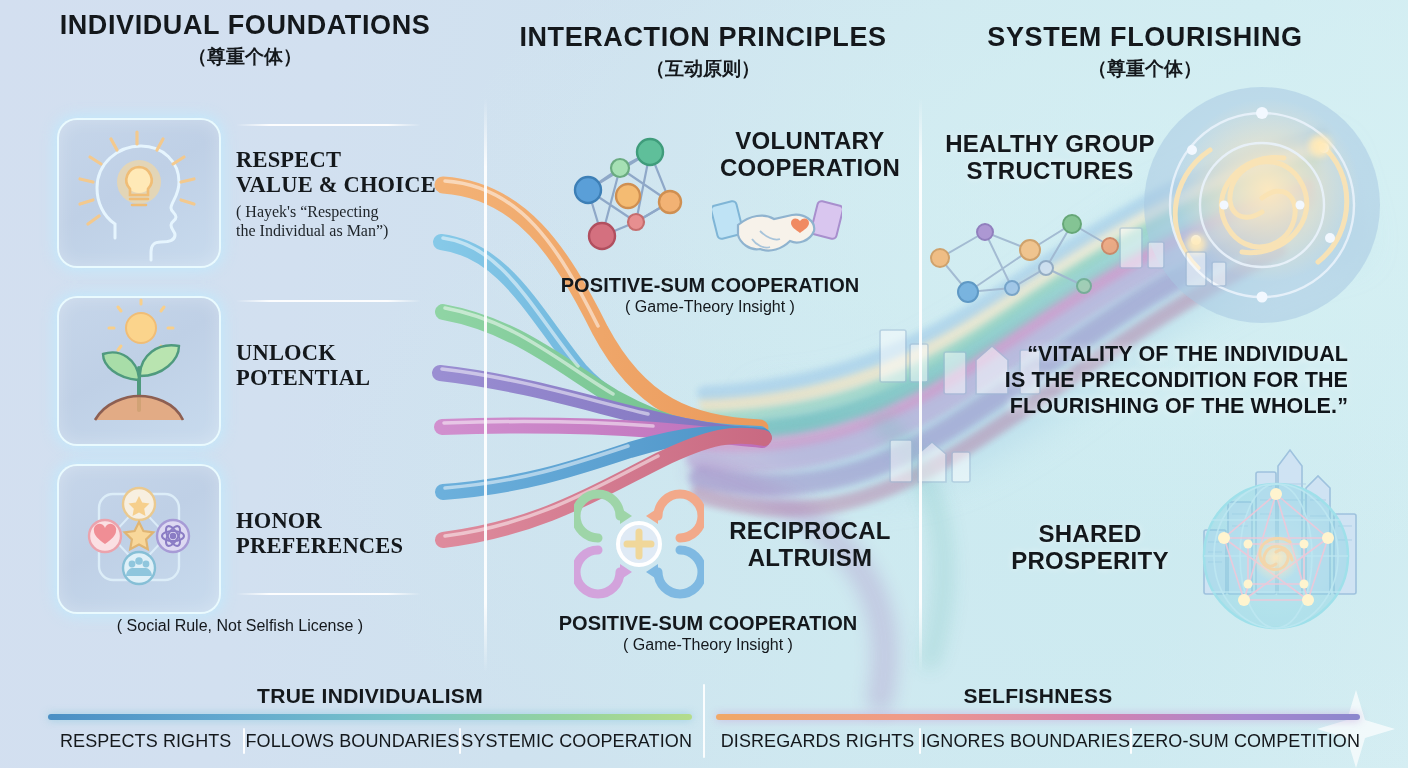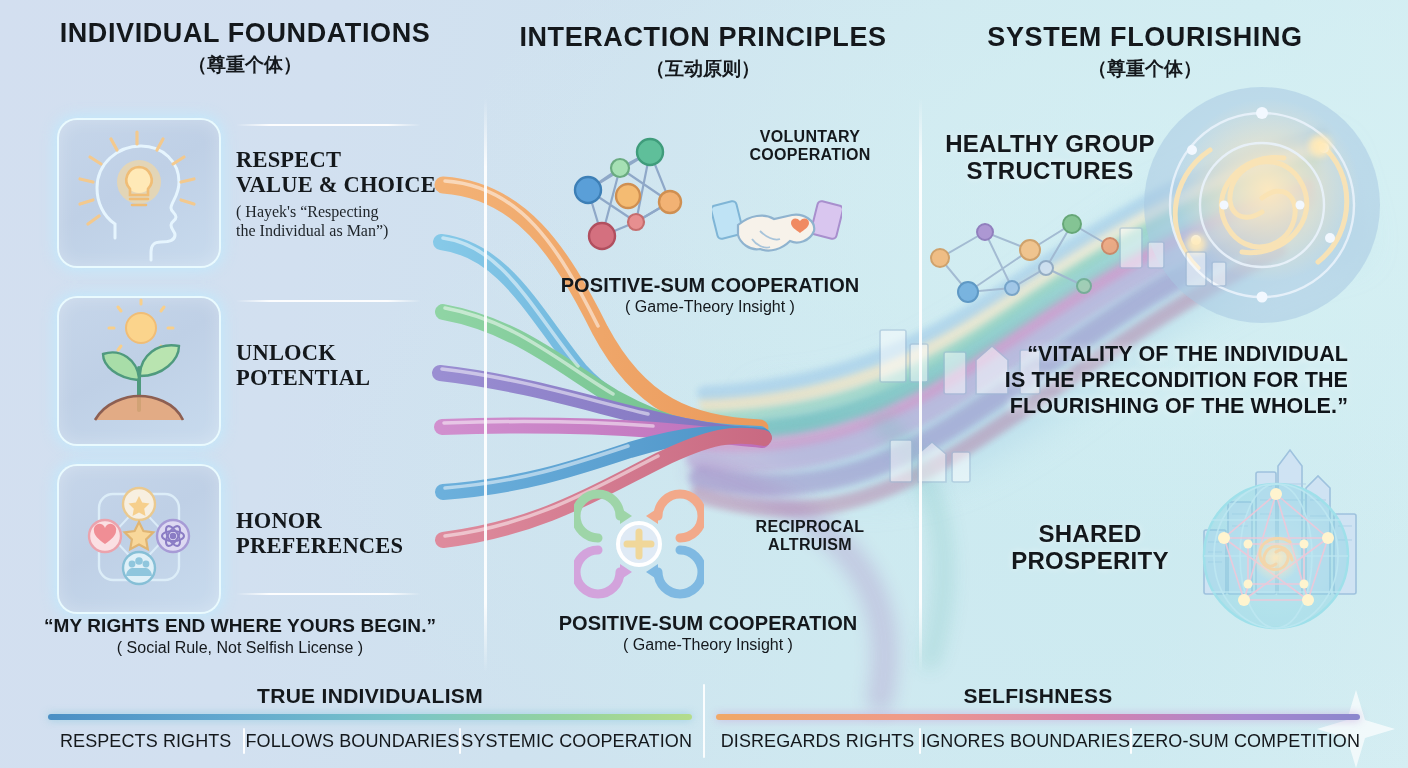--- a/index.html
+++ b/index.html
@@ -32,21 +32,21 @@
   .rowtext .t{font-size:22.5px;font-weight:bold;line-height:1.13;letter-spacing:.2px;}
   .rowtext .s{font-size:16px;font-weight:500;line-height:1.2;margin-top:4px;color:#1d2328;}
   .hairline{position:absolute;height:2px;border-radius:2px;
     background:linear-gradient(90deg,rgba(255,255,255,0) 0%,rgba(255,255,255,.95) 18%,rgba(255,255,255,.95) 82%,rgba(255,255,255,0) 100%);}
 
   .quoteblock{position:absolute;text-align:center;color:#14181c;}
   .quoteblock .q{font-size:19px;font-weight:bold;letter-spacing:.1px;white-space:nowrap;}
   .quoteblock .c{font-size:16px;font-weight:500;margin-top:2px;white-space:nowrap;}
 
   
-  .midtitle{position:absolute;text-align:center;color:#14181c;font-size:16px;font-weight:bold;line-height:1.12;letter-spacing:.3px;}
+  .midtitle{position:absolute;text-align:center;color:#14181c;font-size:24px;font-weight:bold;line-height:1.12;letter-spacing:.3px;}
   .midcap{position:absolute;text-align:center;color:#14181c;}
   .midcap .a{font-size:20px;font-weight:bold;letter-spacing:.1px;white-space:nowrap;}
   .midcap .b{font-size:16px;font-weight:500;margin-top:1px;white-space:nowrap;}
 
   
   .righttitle{position:absolute;text-align:center;color:#14181c;font-size:24px;font-weight:bold;line-height:1.14;letter-spacing:.3px;
     text-shadow:0 0 7px rgba(255,255,255,.55);}
   .bigquote{position:absolute;text-align:center;color:#10151a;text-shadow:0 0 8px rgba(255,255,255,.75);}
   .bigquote .l{font-size:21.5px;font-weight:bold;line-height:1.22;letter-spacing:.1px;white-space:nowrap;text-align:right;}
   .bigquote .attr{font-size:16px;font-weight:500;margin-top:2px;white-space:nowrap;}
@@ -240,21 +240,21 @@
       <circle cx="1084" cy="286" r="7" fill="#9fd0b4" stroke="#6fae92" stroke-width="2"></circle>
     </g>
 
     <g opacity=".85">
       <path d="M1356 690 l9 30 l30 9 l-30 9 l-9 30 l-9 -30 l-30 -9 l30 -9 z" fill="#ffffff" opacity=".8"></path>
     </g>
   </svg>
 
   <div id="content">
 
-    <div class="colhead" style="left:20px;top:20px;width:450px;">
+    <div class="colhead" style="left:20px;top:12px;width:450px;">
       <div class="en">INDIVIDUAL FOUNDATIONS</div>
       <div class="zh">（尊重个体）</div>
     </div>
     <div class="colhead" style="left:483px;top:24px;width:440px;">
       <div class="en">INTERACTION PRINCIPLES</div>
       <div class="zh">（互动原则）</div>
     </div>
     <div class="colhead" style="left:925px;top:24px;width:440px;">
       <div class="en">SYSTEM FLOURISHING</div>
       <div class="zh">（尊重个体）</div>
@@ -349,21 +349,20 @@
         <path d="M80 56 l4.4 9 l9.9 1.4 l-7.2 7 l1.7 9.8 l-8.8 -4.6 l-8.8 4.6 l1.7 -9.8 l-7.2 -7 l9.9 -1.4 z" fill="#f8d79a" stroke="#e0b573" stroke-width="2.2"></path>
       </svg>
     </div>
     <div class="rowtext" style="left:236px;top:508px;width:230px;">
       <div class="t" style="white-space:pre-line">HONOR
 PREFERENCES</div>
     </div>
     <div class="hairline" style="left:236px;top:593px;width:185px;"></div>
 
     <div class="quoteblock" style="left:10px;top:615px;width:460px;">
-      <div class="q">“MY RIGHTS END WHERE YOURS BEGIN.”</div>
       <div class="c">( Social Rule, Not Selfish License )</div>
     </div>
 
     <svg style="position:absolute;left:562;top:130px;left:562px;width:140px;height:140px;" viewBox="0 0 140 140">
       <g stroke="#8fa8c8" stroke-width="2.2" fill="none">
         <path d="M26 60 L58 38 L88 22 L108 72 L74 92 L40 106 Z"></path>
         <path d="M26 60 L74 92 M58 38 L108 72 M88 22 L74 92 M58 38 L40 106 M26 60 L88 22 M74 92 L108 72"></path>
       </g>
       <circle cx="88" cy="22" r="13" fill="#5fbf9a" stroke="#3f9c7b" stroke-width="2.4"></circle>
       <circle cx="58" cy="38" r="9" fill="#a6e0b4" stroke="#6aab80" stroke-width="2.2"></circle>

